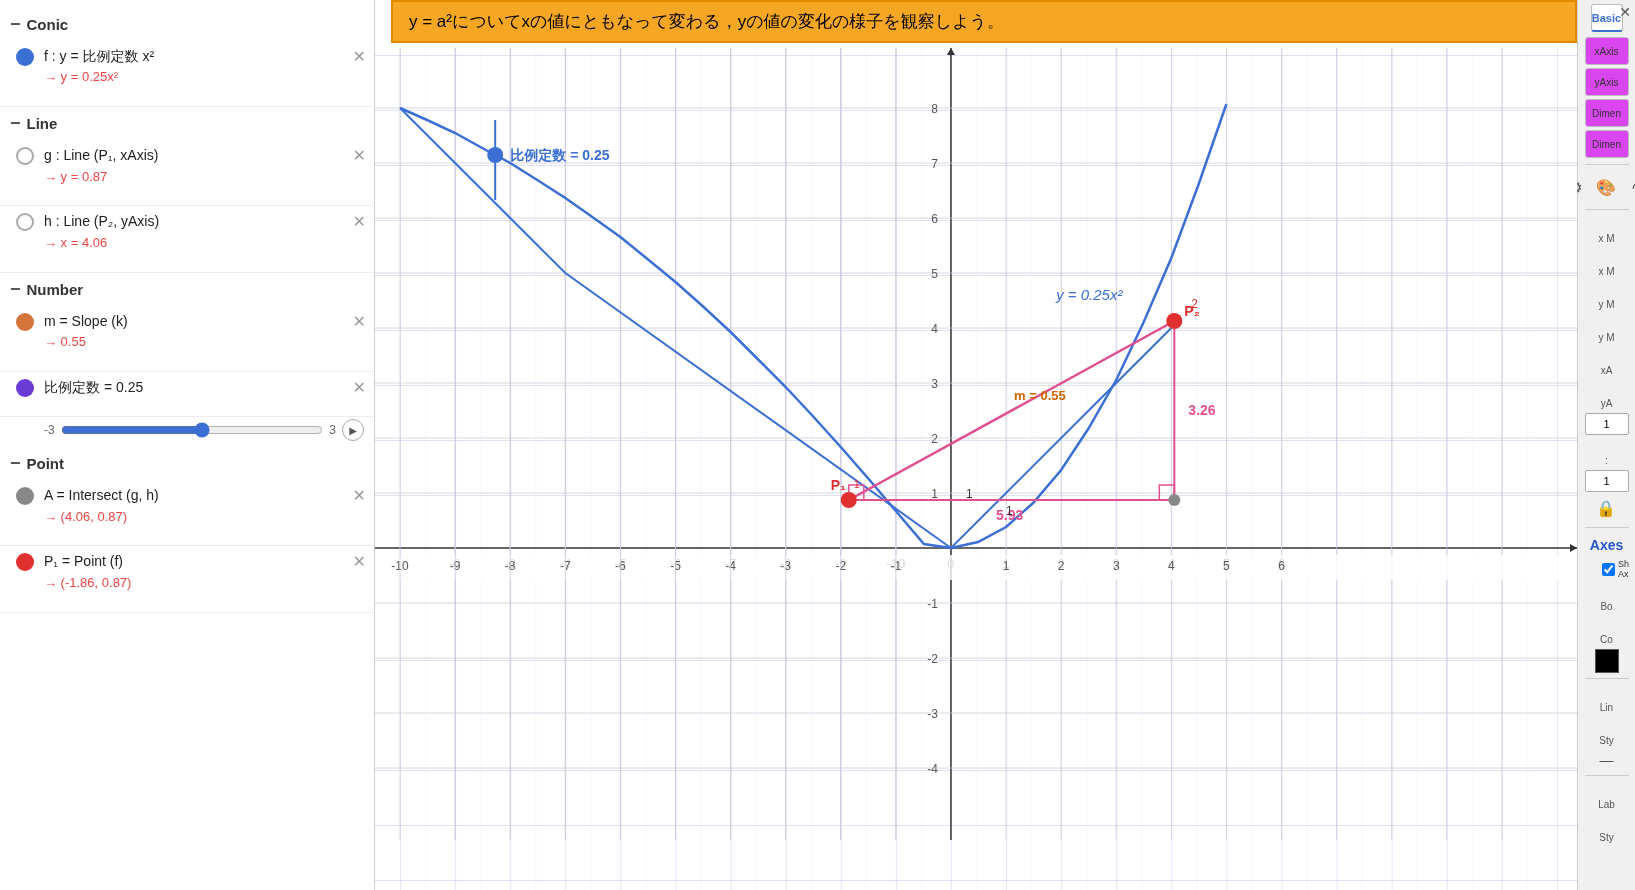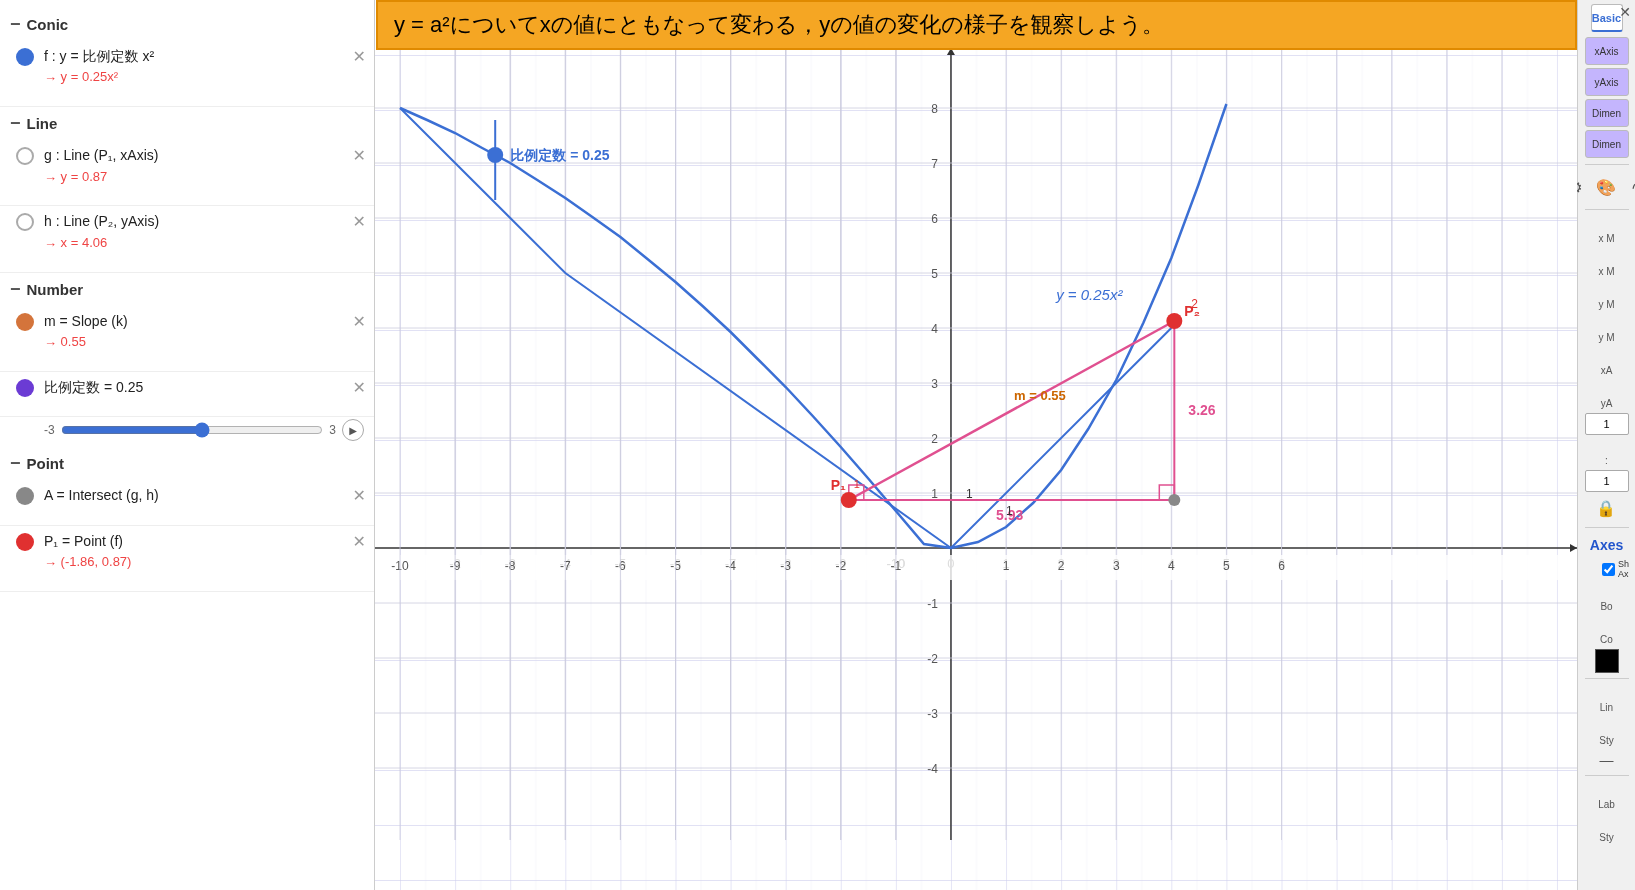--- a/index.html
+++ b/index.html
@@ -89,25 +89,25 @@
     #main-area {
       flex: 1;
       height: 890px;
       position: relative;
       background: #fff;
       overflow: hidden;
     }
 
     #banner {
       position: absolute;
-      top: 0; left: 1px; right: 0;
+      top: 0; left: 16px; right: 0;
       background: #f5a623;
       border: 2px solid #e08a00;
       padding: 8px 16px;
-      font-size: 22px;
+      font-size: 17px;
       color: #000;
       z-index: 10;
       text-align: left;
     }
 
     #graph-canvas {
       position: absolute;
       top: 0; left: 0;
       width: 100%;
       height: 100%;
@@ -121,21 +121,21 @@
       border-left: 1px solid #ccc;
       display: flex;
       flex-direction: column;
       align-items: center;
       padding: 4px 0;
       gap: 2px;
     }
     .right-tab {
       width: 50px;
       height: 28px;
-      background: #c4b5fd;
+      background: #d946ef;
       border: 1px solid #bbb;
       border-radius: 3px;
       display: flex;
       align-items: center;
       justify-content: center;
       font-size: 11px;
       cursor: pointer;
       color: #333;
     }
     .right-tab.active {
@@ -254,20 +254,21 @@
 
   <div class="section-header">
     <span class="dash">−</span>
     <span>Point</span>
   </div>
 
   <div class="item-row">
     <div class="dot" style="background:#888;"></div>
     <div class="item-content">
       <div>A = Intersect (g, h)</div>
+      <div class="sub">→ (4.06, 0.87)</div>
     </div>
     <button class="close-btn">✕</button>
   </div>
 
   <div class="item-row">
     <div class="dot red"></div>
     <div class="item-content">
       <div>P₁ = Point (f)</div>
       <div class="sub">→ (-1.86, 0.87)</div>
     </div>

